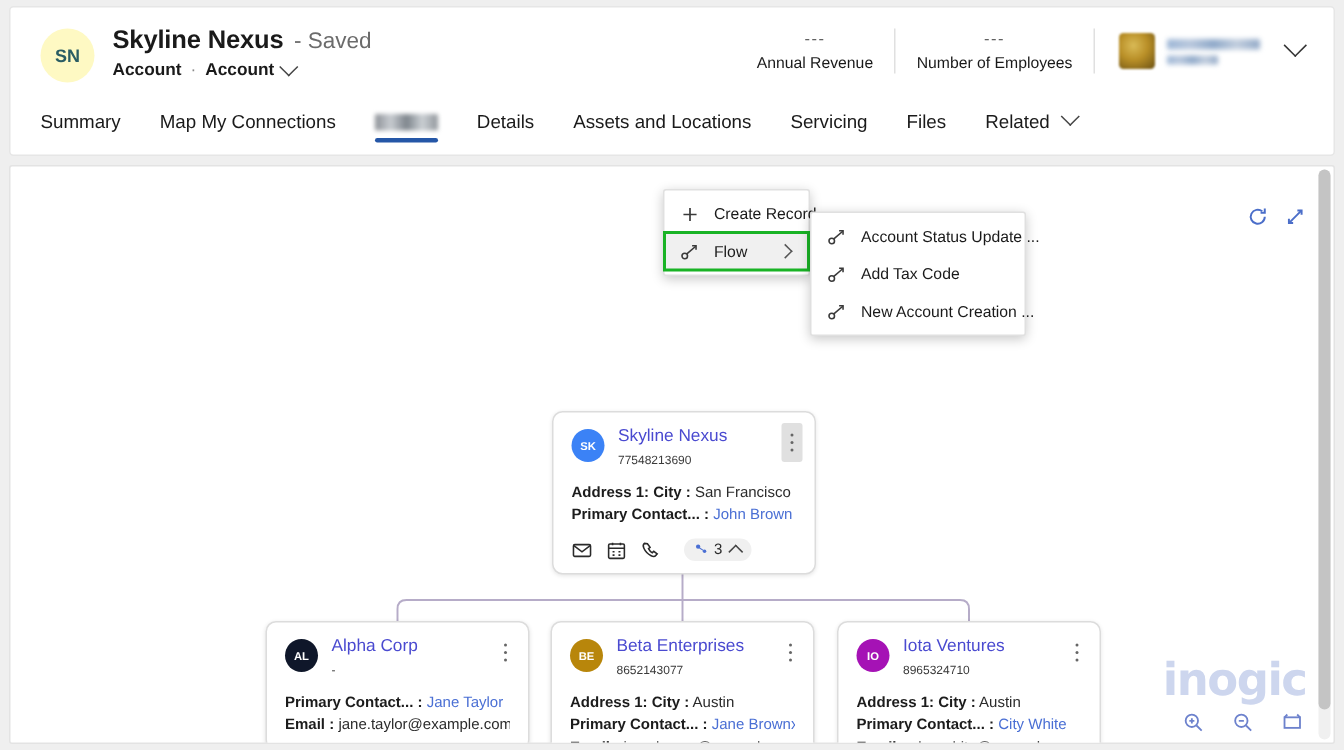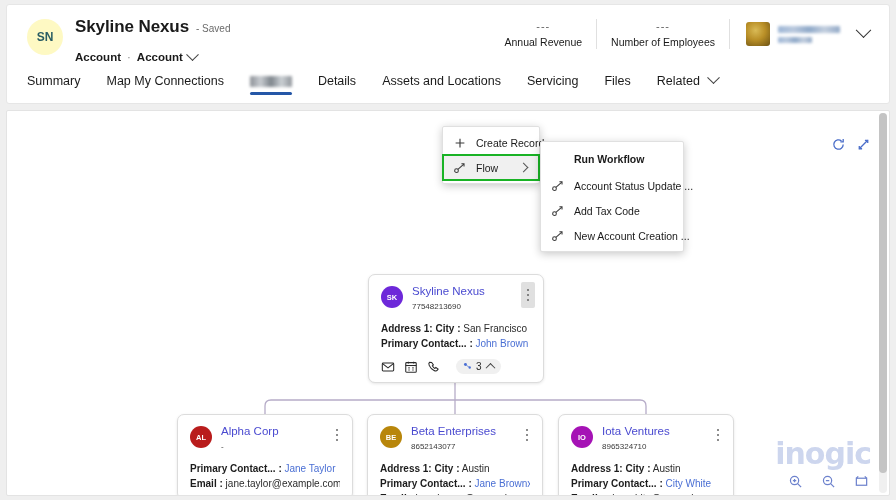--- a/index.html
+++ b/index.html
@@ -40,26 +40,26 @@
     margin-left: 20px; margin-top: 2px;
     flex: 0 0 auto;
   }
   .hdr-titlewrap { margin-left: 12px; }
   .hdr-title-line { display: flex; align-items: baseline; }
   .hdr-title {
     font-size: 17px; font-weight: 700; color: #1a1a1a;
     letter-spacing: -0.1px;
   }
   .hdr-saved {
-    font-size: 10px; color: #6b6b6b; margin-left: 7px;
+    font-size: 15px; color: #6b6b6b; margin-left: 7px;
   }
   .hdr-sub {
     display: flex; align-items: center;
     font-size: 11.5px; font-weight: 600; color: #1a1a1a;
-    margin-top: 14px;
+    margin-top: 4px;
   }
   .hdr-sub .dot { margin: 0 6px; color: #8a8a8a; font-weight: 400; }
   .chev-sm {
     display: inline-block; width: 9px; height: 9px;
     margin-left: 5px;
     border-right: 1.3px solid #444; border-bottom: 1.3px solid #444;
     transform: rotate(45deg) translate(-2px,-2px);
   }
 
   .hdr-stats {
@@ -345,21 +345,21 @@
         <svg viewBox="0 0 16 16" fill="none" stroke="currentColor" stroke-width="1.4">
           <path d="M3.5 12.5L12.5 3.5"></path>
             <path d="M9.5 3.5H12.5V6.5"></path>
             <path d="M6.5 12.5H3.5V9.5"></path>
         </svg>
       </span>
     </div>
 
     <div class="card" style="left:361px;top:163px;width:176px;">
       <div class="card-head">
-        <div class="card-av" id="root-av" style="background: #6d28d9;">SK</div>
+        <div class="card-av" id="root-av" style="background: #3b82f6;">SK</div>
         <div class="card-head-txt">
           <div class="card-title">Skyline Nexus</div>
           <div class="card-sub">77548213690</div>
         </div>
         <div class="kebab hl">
           <i></i>
             <i></i>
             <i></i>
         </div>
       </div>
@@ -404,21 +404,21 @@
               </svg>
           </span>
           <span>3</span>
           <span class="pchev up"></span>
         </div>
       </div>
     </div>
 
     <div class="card" style="left:170px;top:303px;width:176px;">
       <div class="card-head">
-        <div class="card-av" id="c0-av" style="background: #b91c1c;">AL</div>
+        <div class="card-av" id="c0-av" style="background: #0f172a;">AL</div>
         <div class="card-head-txt">
           <div class="card-title">Alpha Corp</div>
           <div class="card-sub">-</div>
         </div>
         <div class="kebab">
           <i></i>
             <i></i>
             <i></i>
         </div>
       </div>
@@ -519,21 +519,20 @@
               <path d="M5.6 9.5L12.4 3.6"></path>
               <path d="M9.6 3.2h3v3"></path>
             </svg>
         </span>
         <span>Flow</span>
         <span class="arrow"></span>
       </div>
     </div>
 
     <div class="ctx" style="left:533px;top:30px;width:144px;">
-      <div class="ctx-header">Run Workflow</div>
       <div class="ctx-item">
         <span class="ci">
           <svg viewBox="0 0 16 16" fill="none" stroke="currentColor" stroke-width="1.2">
               <circle cx="4" cy="11" r="2.1"></circle>
               <path d="M5.6 9.5L12.4 3.6"></path>
               <path d="M9.6 3.2h3v3"></path>
             </svg>
         </span>
         <span>Account Status Update ...</span>
       </div>

